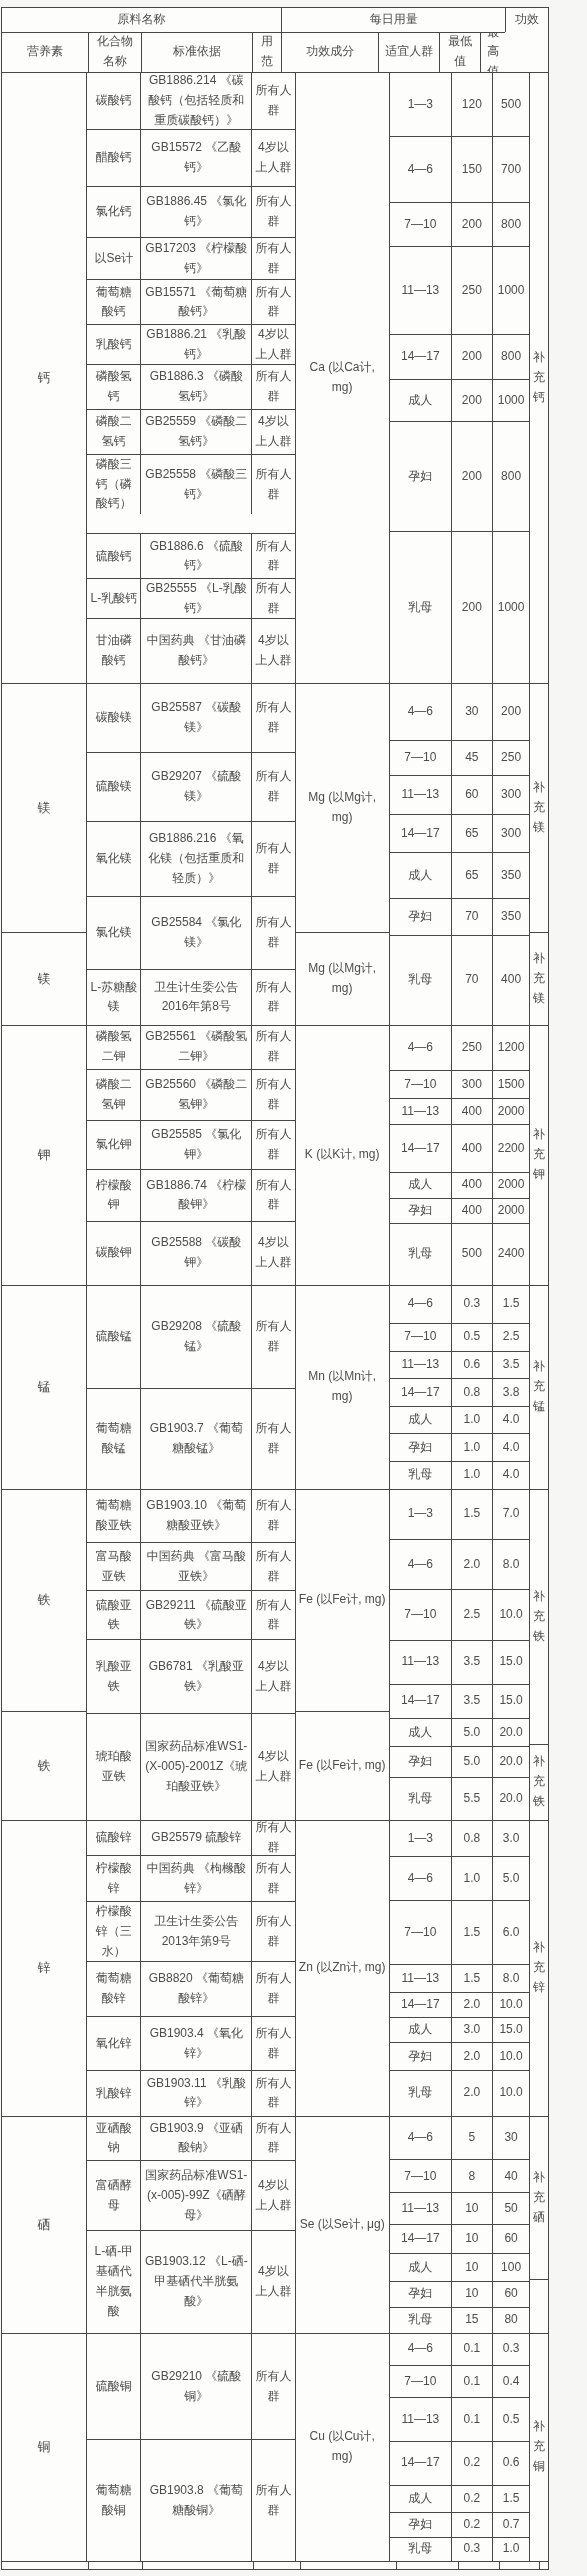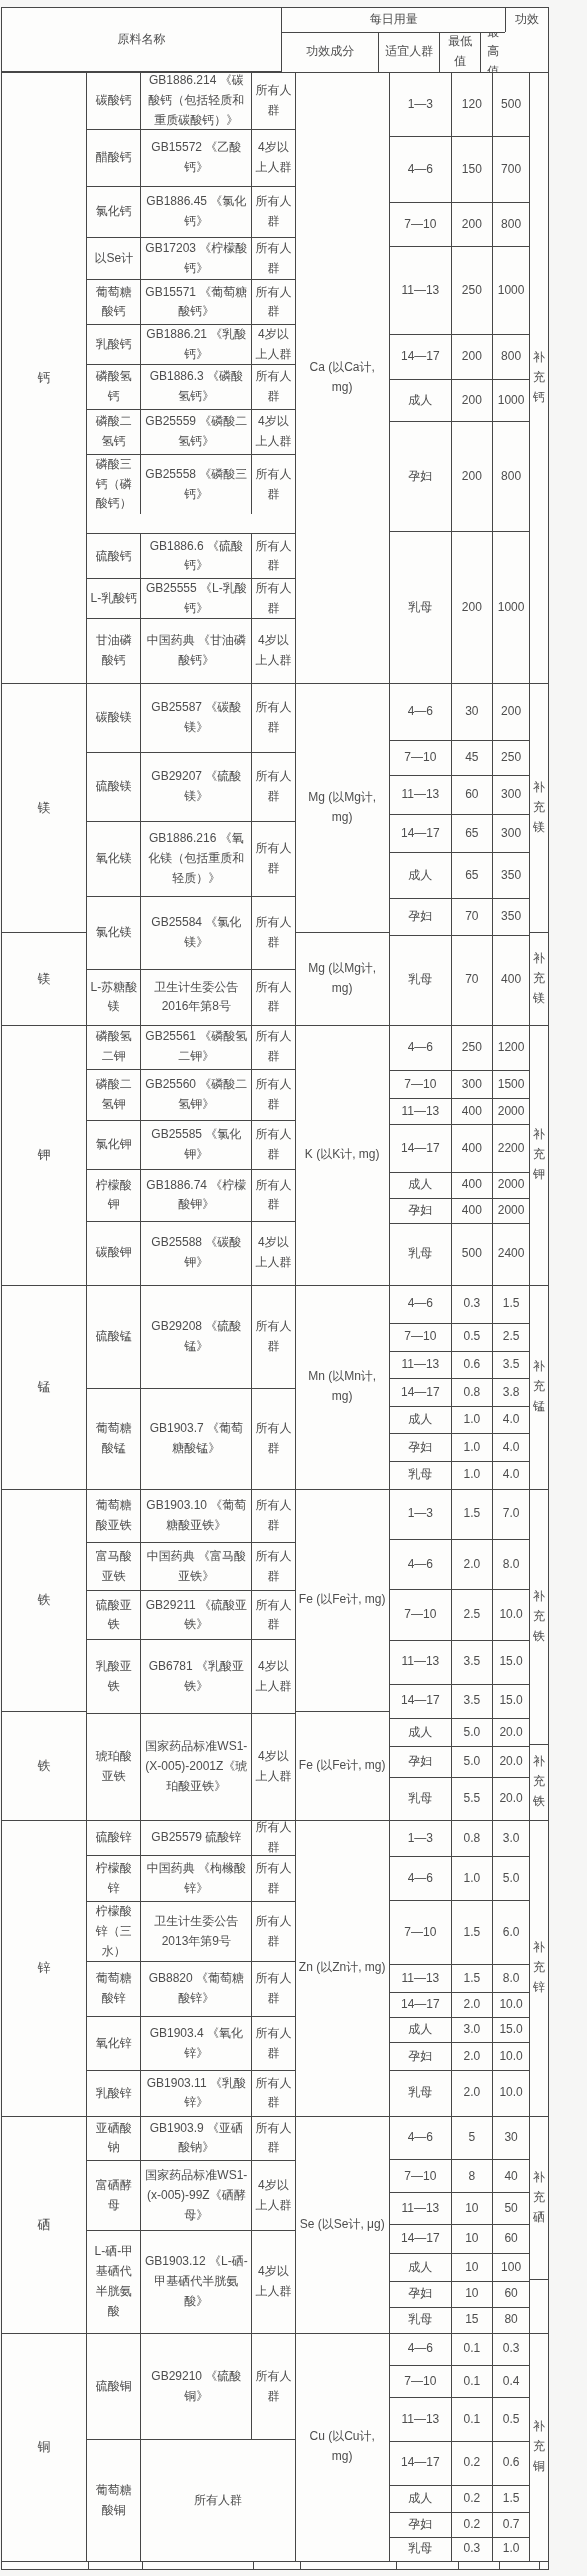--- a/index.html
+++ b/index.html
@@ -72,20 +72,26 @@
   .d-max{flex:1;border-left:1.4px solid var(--bc);}
 </style>
 </head>
 <body>
 
 <div class="table">
 
   <div class="header">
     <div class="hleft">
       <div class="cell hdr-cell h-top">原料名称</div>
+      <div class="h-cols">
+        <div class="cell hdr-cell hc-nutrient">营养素</div>
+        <div class="cell hdr-cell hc-name">化合物名称</div>
+        <div class="cell hdr-cell hc-std">标准依据</div>
+        <div class="cell hdr-cell hc-scope">适用范围</div>
+      </div>
     </div>
     <div class="hmid">
       <div class="cell hdr-cell h-top">每日用量</div>
       <div class="h-cols">
         <div class="cell hdr-cell hc-func">功效成分</div>
         <div class="cell hdr-cell hc-group">适宜人群</div>
         <div class="cell hdr-cell hc-min">最低值</div>
         <div class="cell hdr-cell hc-max">最高值</div>
       </div>
     </div>
@@ -660,20 +666,21 @@
           <div class="cell" style="flex: 1 0 0px;">铜</div>
         </div>
         <div class="vstack col-compounds">
           <div class="crow" style="flex: 116 0 0px;">
             <div class="cell c-name">硫酸铜</div>
             <div class="cell c-std">GB29210 《硫酸铜》</div>
             <div class="cell c-scope">所有人群</div>
           </div>
           <div class="crow" style="flex: 132 0 0px;">
             <div class="cell c-name">葡萄糖酸铜</div>
+            <div class="cell c-std">GB1903.8 《葡萄糖酸铜》</div>
             <div class="cell c-scope">所有人群</div>
           </div>
         </div>
         <div class="vstack col-func">
           <div class="cell" style="flex: 1 0 0px;">Cu (以Cu计, mg)</div>
         </div>
         <div class="vstack col-dosage">
           <div class="drow" style="flex: 35 0 0px;">
             <div class="cell d-group">4—6</div>
             <div class="cell d-min">0.1</div>

